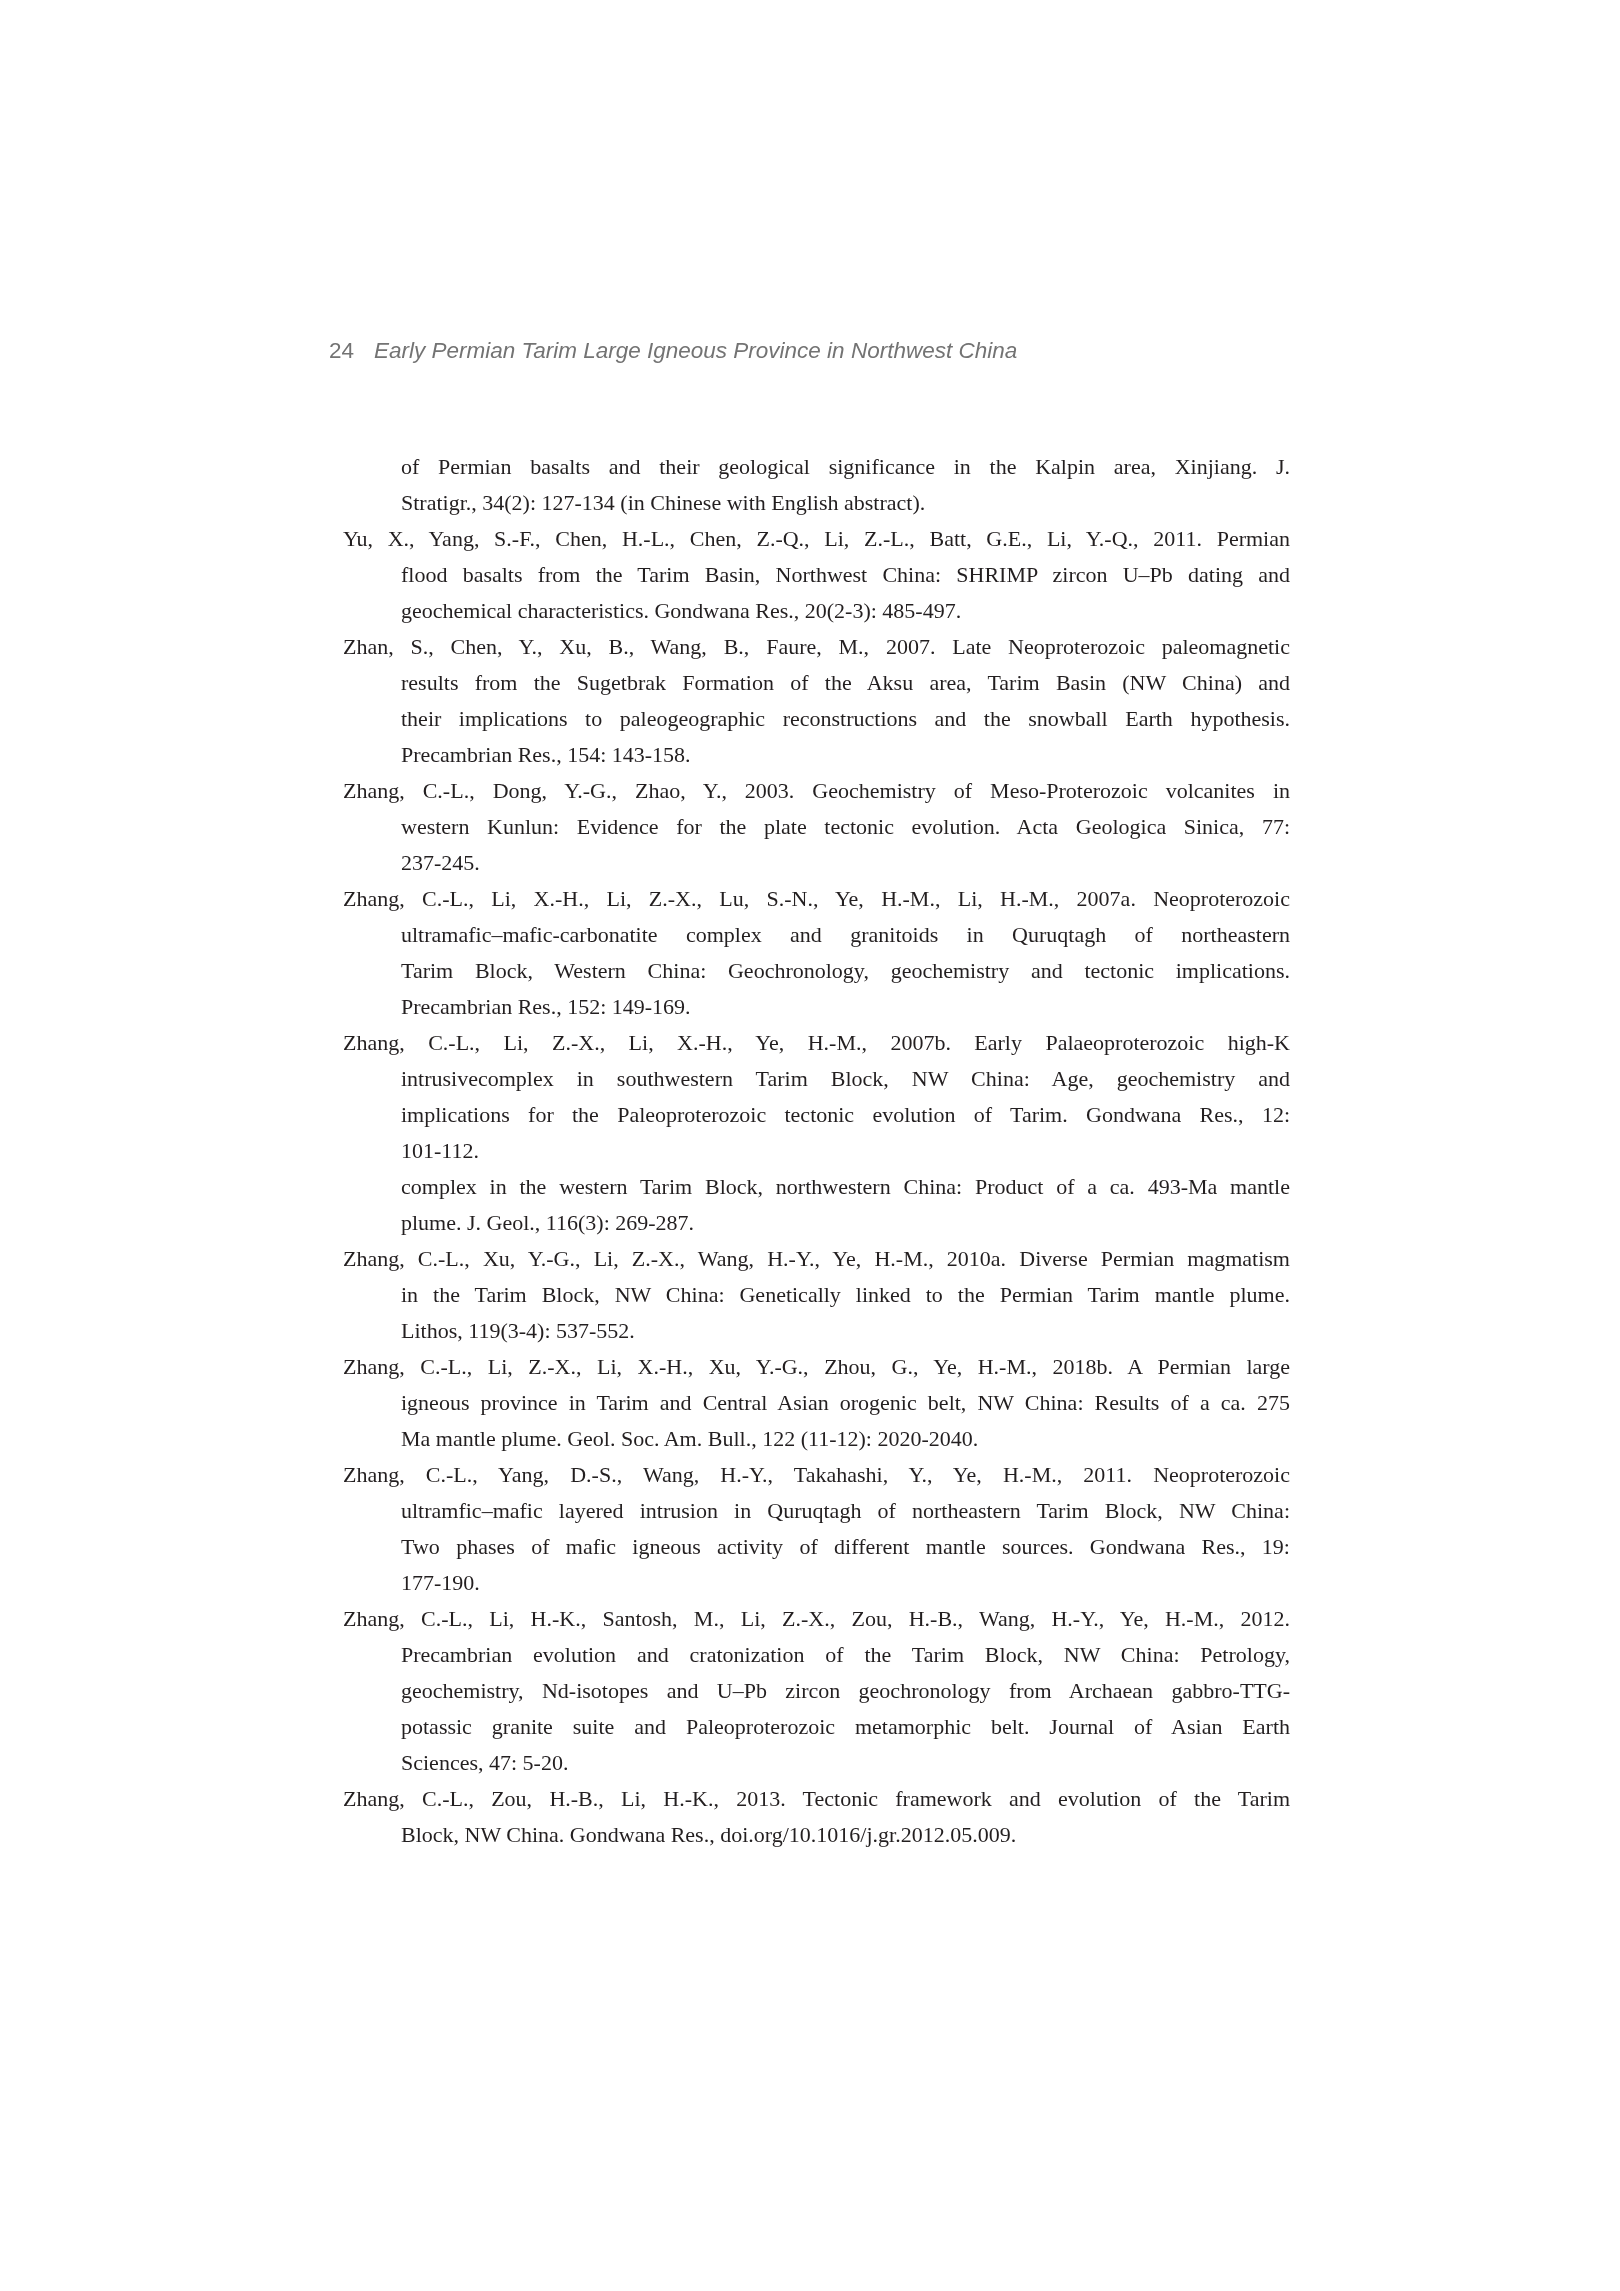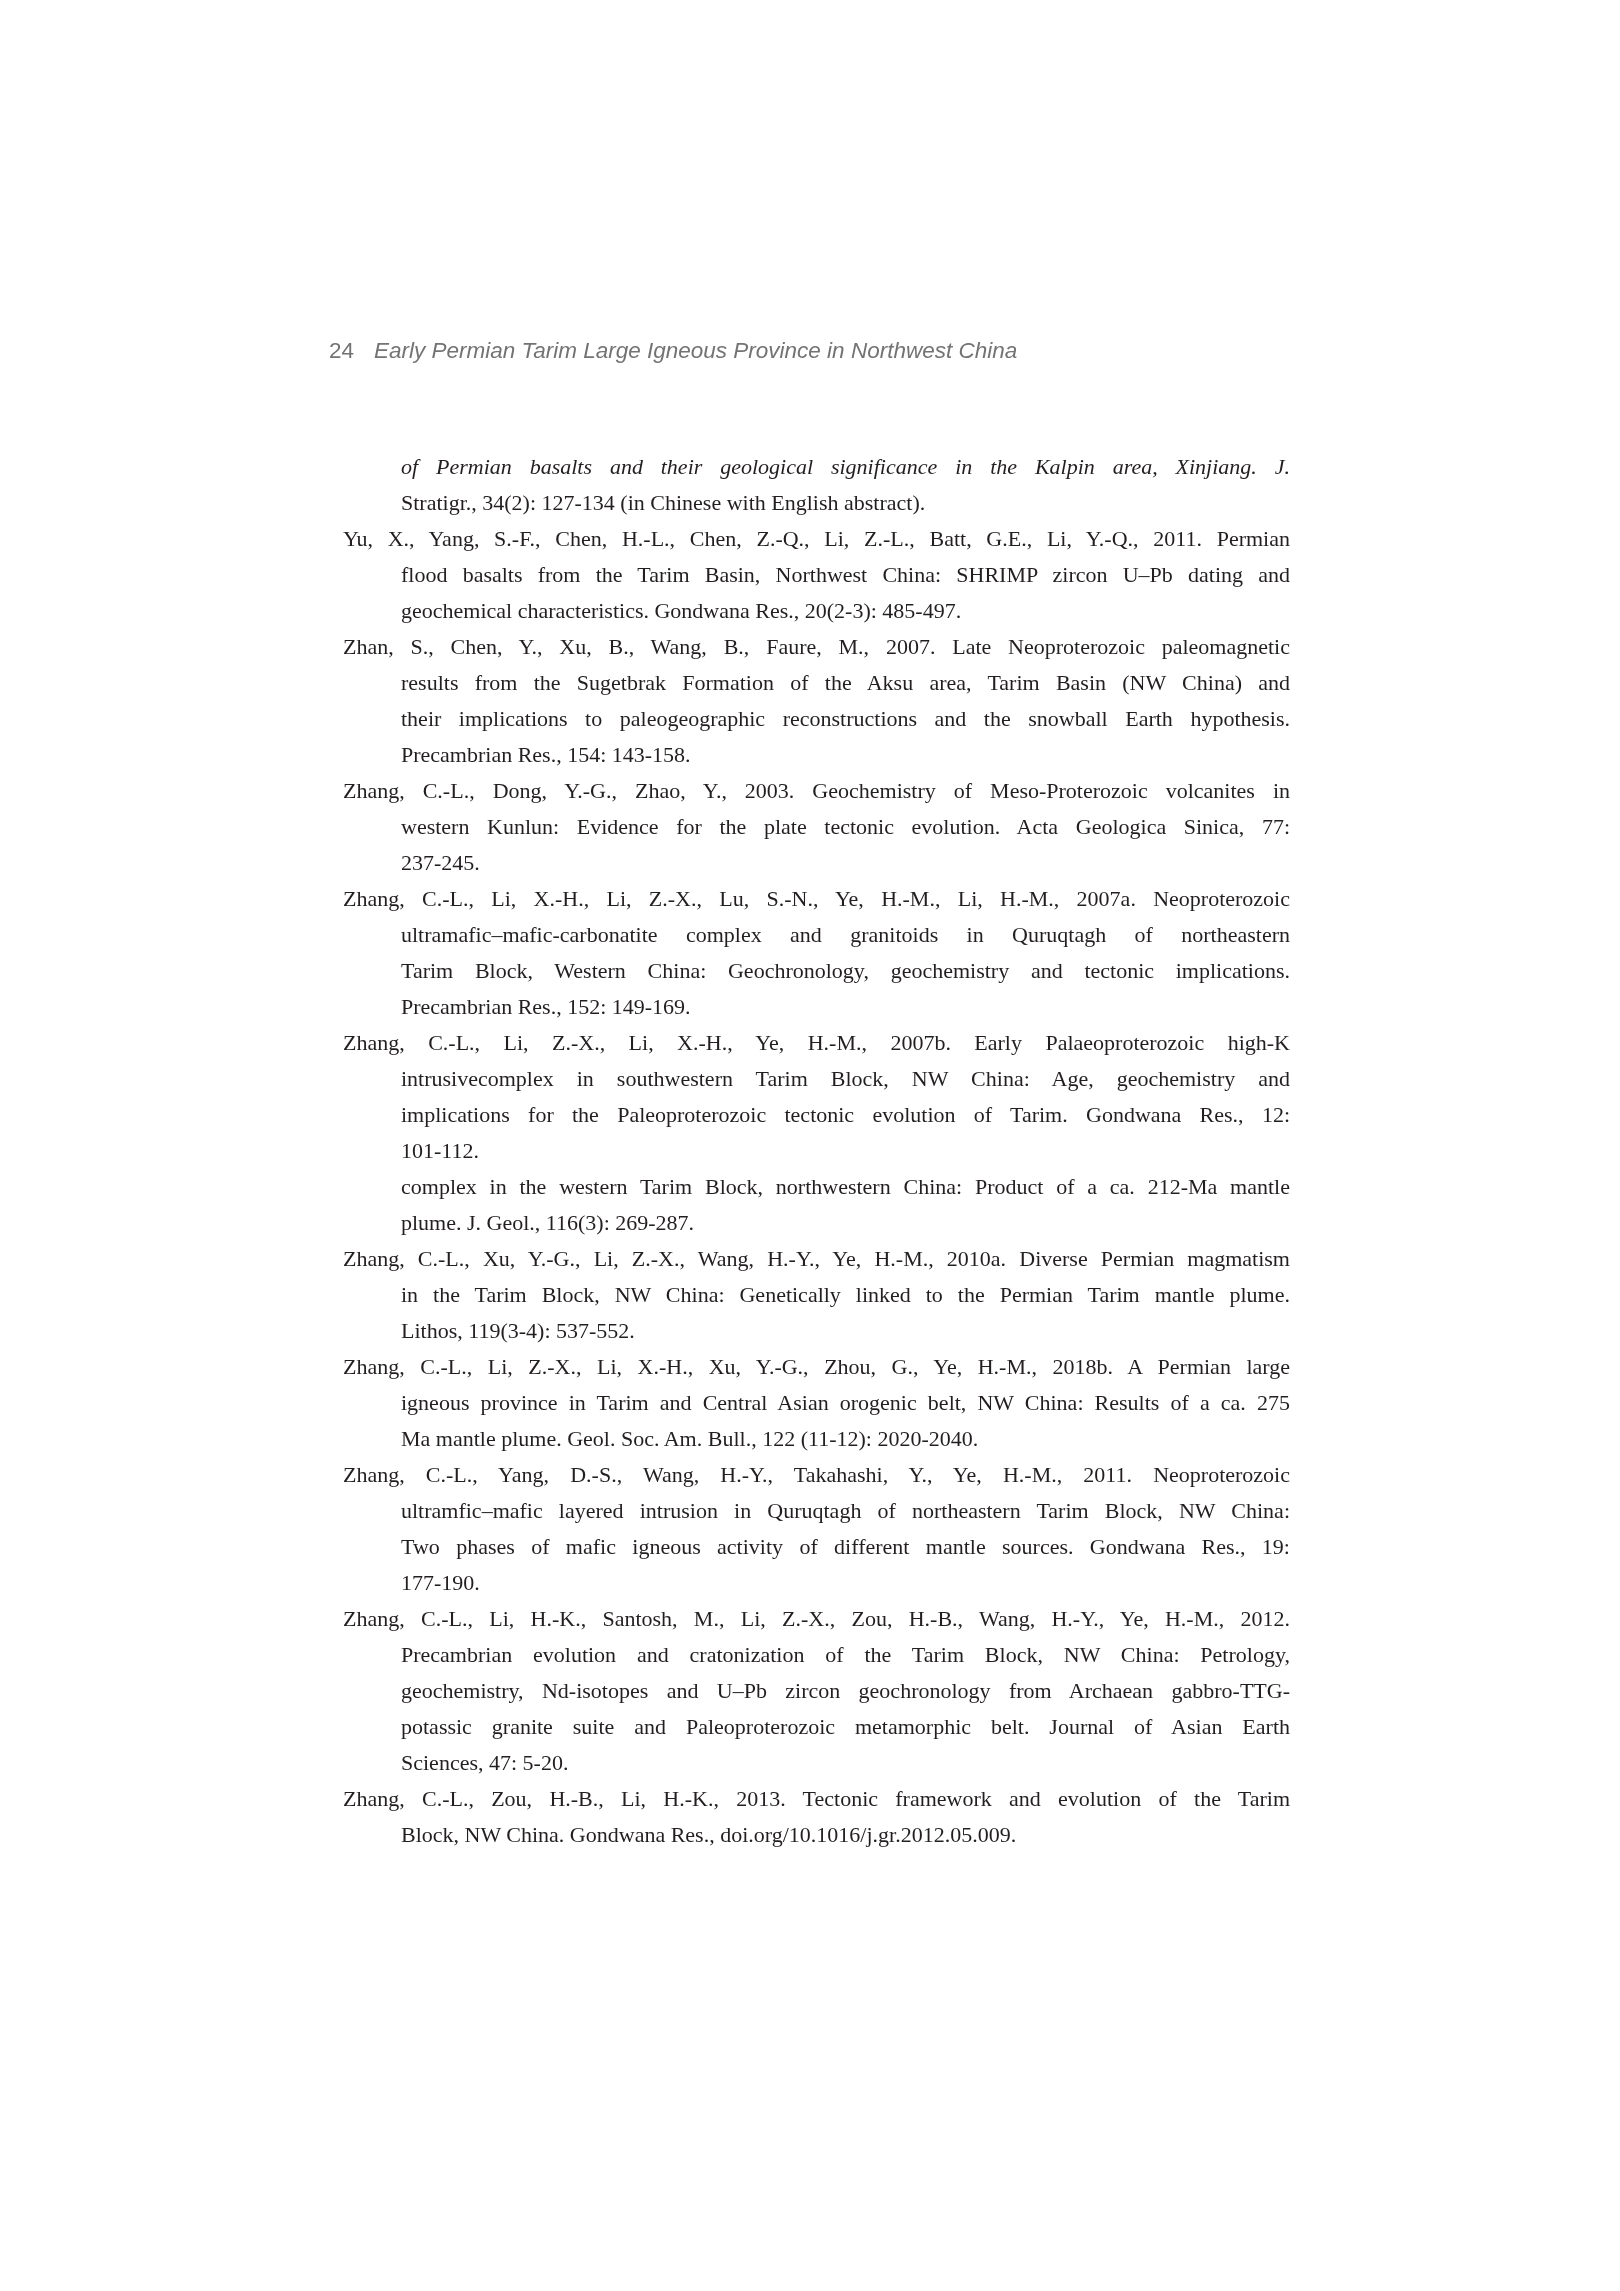--- a/index.html
+++ b/index.html
@@ -27,21 +27,21 @@
 </head>
 <body>
 
 <div class="running-head">
   <span class="pnum">24</span>
   <span class="title">Early Permian Tarim Large Igneous Province in Northwest China</span>
 </div>
 
 <div class="refs" id="refs">
     <div>
-      <div class="line cont" style="white-space: nowrap; font-style: italic;">of Permian basalts and their geological significance in the Kalpin area, Xinjiang. J.</div>
+      <div class="line cont" style="white-space: nowrap;">of Permian basalts and their geological significance in the Kalpin area, Xinjiang. J.</div>
       <div class="line cont last" style="white-space: nowrap;">Stratigr., 34(2): 127-134 (in Chinese with English abstract).</div>
     </div>
     <div>
       <div class="line" style="white-space: nowrap;">Yu, X., Yang, S.-F., Chen, H.-L., Chen, Z.-Q., Li, Z.-L., Batt, G.E., Li, Y.-Q., 2011. Permian</div>
       <div class="line cont" style="white-space: nowrap;">flood basalts from the Tarim Basin, Northwest China: SHRIMP zircon U–Pb dating and</div>
       <div class="line cont last" style="white-space: nowrap;">geochemical characteristics. Gondwana Res., 20(2-3): 485-497.</div>
     </div>
     <div>
       <div class="line" style="white-space: nowrap;">Zhan, S., Chen, Y., Xu, B., Wang, B., Faure, M., 2007. Late Neoproterozoic paleomagnetic</div>
       <div class="line cont" style="white-space: nowrap;">results from the Sugetbrak Formation of the Aksu area, Tarim Basin (NW China) and</div>
@@ -59,21 +59,21 @@
       <div class="line cont" style="white-space: nowrap;">Tarim Block, Western China: Geochronology, geochemistry and tectonic implications.</div>
       <div class="line cont last" style="white-space: nowrap;">Precambrian Res., 152: 149-169.</div>
     </div>
     <div>
       <div class="line" style="white-space: nowrap;">Zhang, C.-L., Li, Z.-X., Li, X.-H., Ye, H.-M., 2007b. Early Palaeoproterozoic high-K</div>
       <div class="line cont" style="white-space: nowrap;">intrusivecomplex in southwestern Tarim Block, NW China: Age, geochemistry and</div>
       <div class="line cont" style="white-space: nowrap;">implications for the Paleoproterozoic tectonic evolution of Tarim. Gondwana Res., 12:</div>
       <div class="line cont last" style="white-space: nowrap;">101-112.</div>
     </div>
     <div>
-      <div class="line cont" style="white-space: nowrap;">complex in the western Tarim Block, northwestern China: Product of a ca. 212-Ma mantle</div>
+      <div class="line cont" style="white-space: nowrap;">complex in the western Tarim Block, northwestern China: Product of a ca. 493-Ma mantle</div>
       <div class="line cont last" style="white-space: nowrap;">plume. J. Geol., 116(3): 269-287.</div>
     </div>
     <div>
       <div class="line" style="white-space: nowrap;">Zhang, C.-L., Xu, Y.-G., Li, Z.-X., Wang, H.-Y., Ye, H.-M., 2010a. Diverse Permian magmatism</div>
       <div class="line cont" style="white-space: nowrap;">in the Tarim Block, NW China: Genetically linked to the Permian Tarim mantle plume.</div>
       <div class="line cont last" style="white-space: nowrap;">Lithos, 119(3-4): 537-552.</div>
     </div>
     <div>
       <div class="line" style="white-space: nowrap;">Zhang, C.-L., Li, Z.-X., Li, X.-H., Xu, Y.-G., Zhou, G., Ye, H.-M., 2018b. A Permian large</div>
       <div class="line cont" style="white-space: nowrap;">igneous province in Tarim and Central Asian orogenic belt, NW China: Results of a ca. 275</div>

